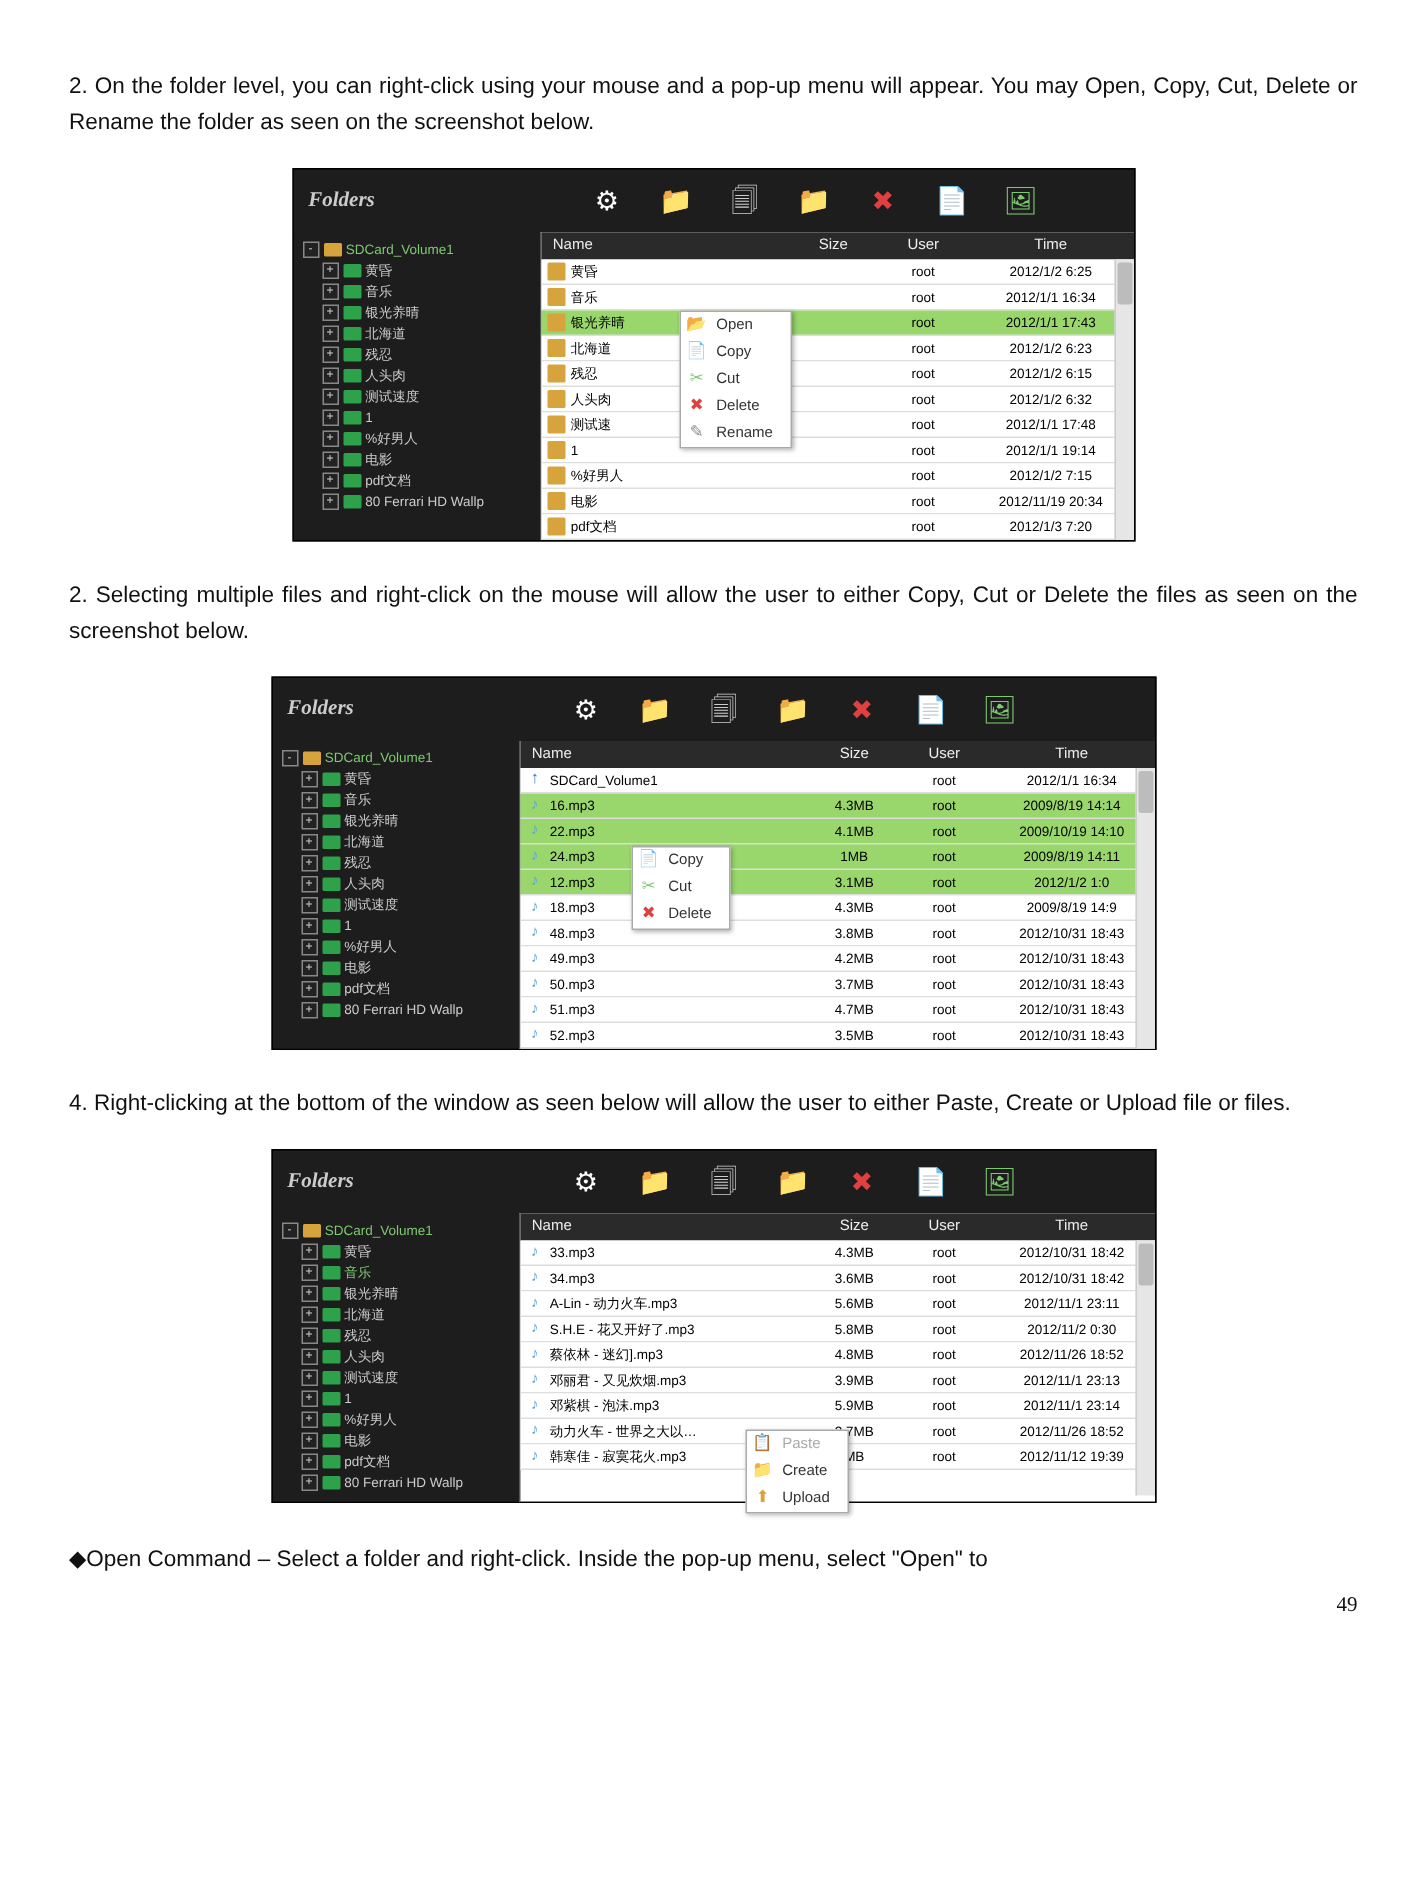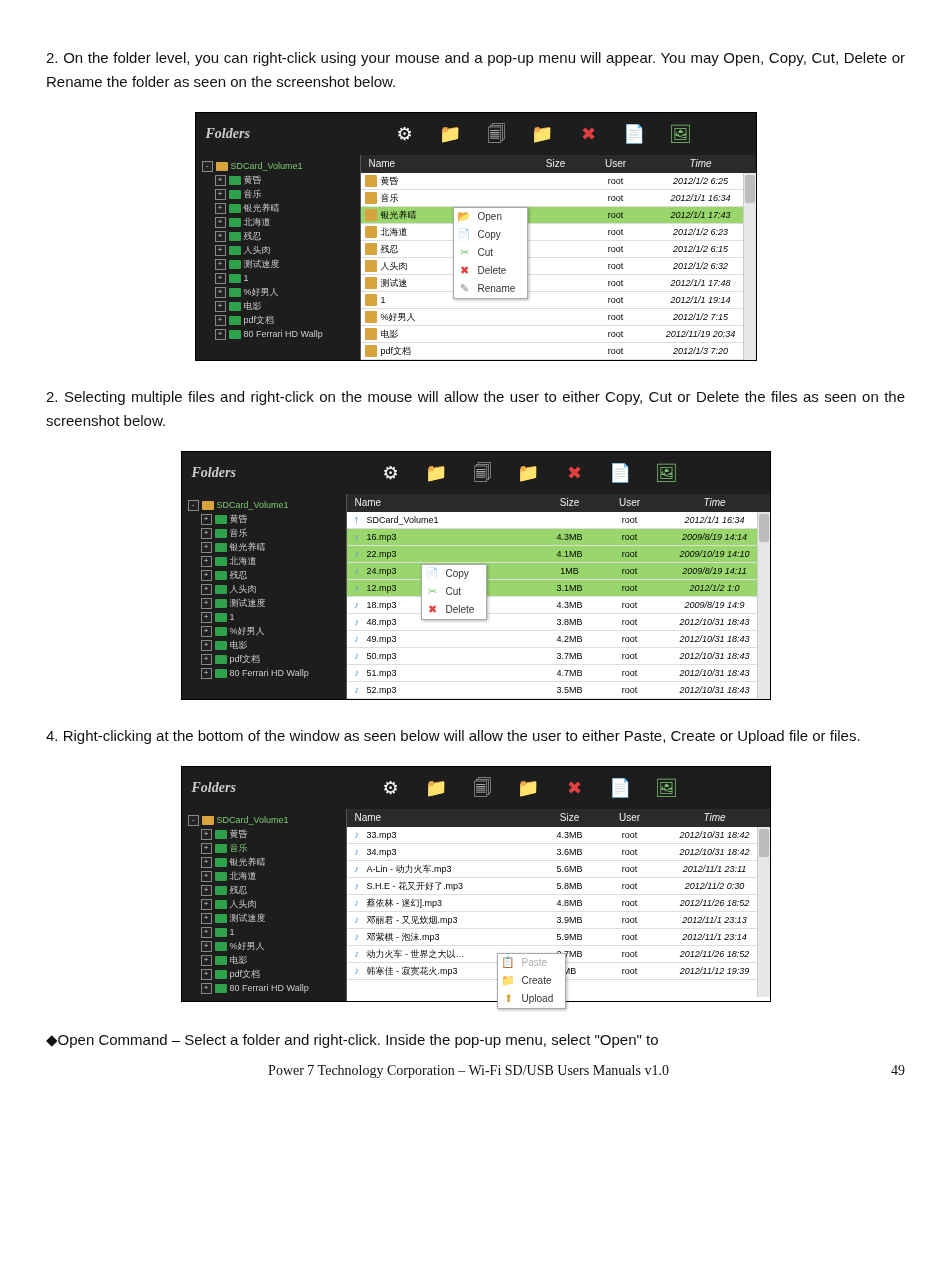--- a/index.html
+++ b/index.html
@@ -102,21 +102,21 @@
     background: #2a2a2a;
     color: #eee;
     display: flex;
     font-size: 10px;
     height: 18px;
     align-items: center;
   }
   .col-name { flex: 1; padding-left: 8px; }
   .col-size { width: 60px; text-align: center; }
   .col-user { width: 60px; text-align: center; }
-  .col-time { width: 110px; text-align: center; font-style: italic; }
+  .col-time { width: 110px; text-align: center; }
   .grid-rows { position: relative; }
   .grow {
     display: flex;
     height: 16px;
     align-items: center;
     border-bottom: 1px solid #ddd;
     font-size: 9px;
     background: #fff;
   }
   .grow.sel { background: #99d66b; }
@@ -769,15 +769,14 @@
           </div>
         </div>
     </div>
   </div>
 </div>
 
 <div class="para" style="margin-top:26px;margin-bottom:4px">◆Open Command – Select a folder and right-click.    Inside the pop-up menu, select "Open" to</div>
 
 <div class="footer-line">
   <span></span>
-  <span>Power 7 Technology Corporation – Wi-Fi SD/USB Users Manuals v1.0</span>
   <span>49</span>
 </div>
 
 </body></html>

